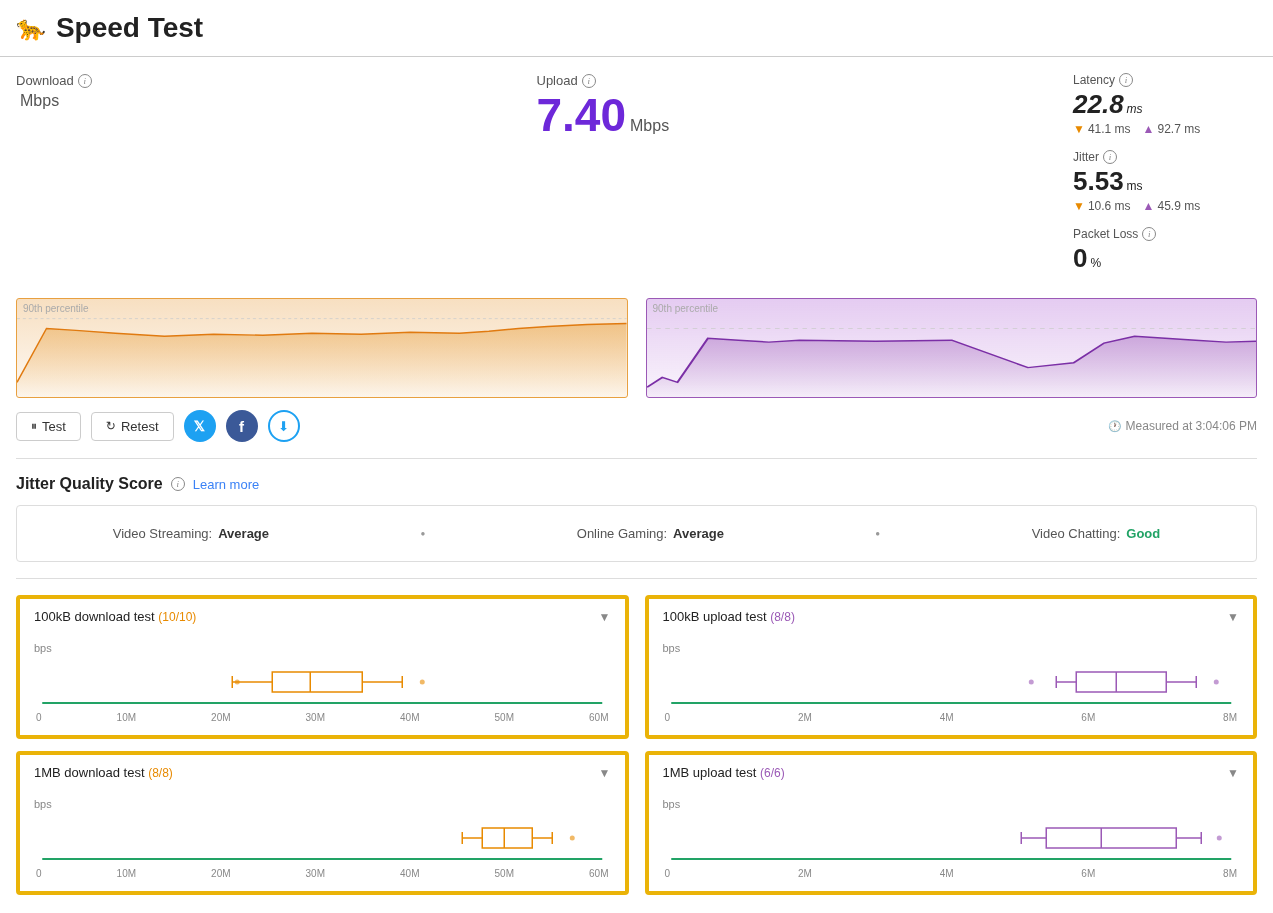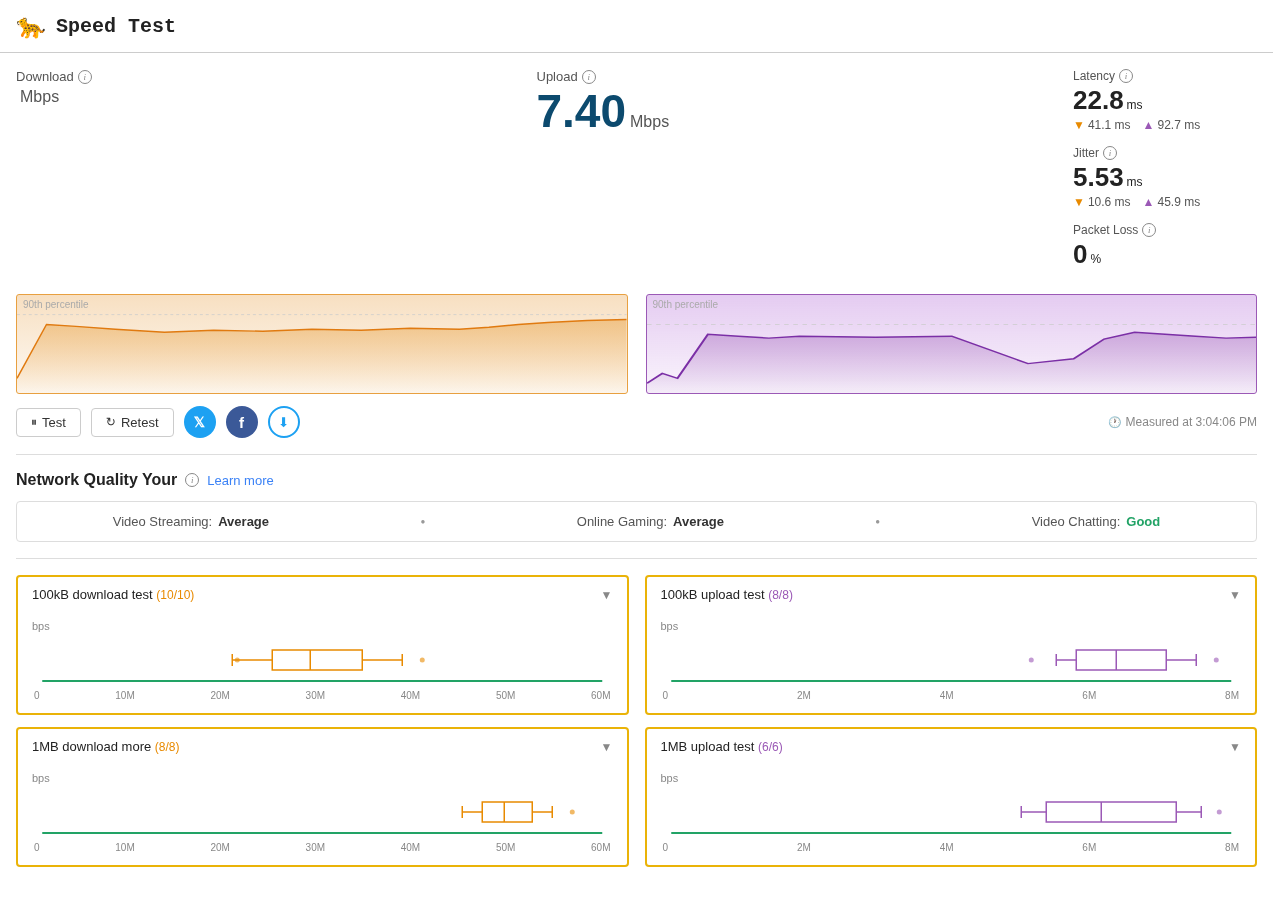--- a/index.html
+++ b/index.html
@@ -1,21 +1,21 @@
 <!DOCTYPE html>
 <html><head>
   <meta charset="utf-8">
   <style>
     * { box-sizing: border-box; margin: 0; padding: 0; }
     body { font-family: Arial, sans-serif; background: #fff; color: #222; font-size: 14px; }
     
     
     .header { display: flex; align-items: center; padding: 12px 16px; border-bottom: 1px solid #ccc; }
     .header-icon { font-size: 24px; margin-right: 10px; }
-    .header-title { font-size: 20px; font-weight: bold; font-family: Liberation Mono, monospace; }
+    .header-title { font-size: 28px; font-weight: bold; }
     
     
     .main { padding: 16px; }
     
     
     .section-title { font-size: 16px; font-weight: bold; margin-bottom: 14px; }
     
     .speed-row { display: flex; align-items: flex-start; gap: 8px; margin-bottom: 10px; }
     
     
@@ -53,31 +53,31 @@
     .download-btn { background: #fff; color: #1da1f2; border: 2px solid #1da1f2; border-radius: 50%; width: 32px; height: 32px; display: flex; align-items: center; justify-content: center; cursor: pointer; }
     
     .measured-text { margin-left: auto; font-size: 12px; color: #888; display: flex; align-items: center; gap: 4px; }
     
     
     .divider { border: none; border-top: 1px solid #ddd; margin: 16px 0; }
     
     
     .quality-header { display: flex; align-items: center; gap: 8px; margin-bottom: 12px; }
     .learn-more { color: #3b82f6; text-decoration: none; font-size: 13px; }
-    .quality-bar { border: 1px solid #ddd; border-radius: 4px; padding: 12px 20px; display: flex; align-items: center; justify-content: space-around; margin-bottom: 16px; }
+    .quality-bar { border: 1px solid #ddd; border-radius: 4px; padding: 20px 20px; display: flex; align-items: center; justify-content: space-around; margin-bottom: 16px; }
     .quality-item { display: flex; align-items: center; gap: 6px; font-size: 13px; color: #555; }
     .quality-value { font-weight: bold; color: #333; }
     .quality-good { color: #22a366; font-weight: bold; }
     .quality-dot { color: #999; font-size: 8px; }
     
     
     .measurements-section { margin-top: 8px; }
     .measurements-grid { display: grid; grid-template-columns: 1fr 1fr; gap: 16px; }
     .measurement-panel { }
-    .measurement-card { border: 2px solid #eab308; border-radius: 4px; margin-bottom: 12px; overflow: hidden; }
+    .measurement-card { border: 4px solid #eab308; border-radius: 4px; margin-bottom: 12px; overflow: hidden; }
     .measurement-card-header { padding: 10px 14px; display: flex; align-items: center; justify-content: space-between; cursor: pointer; }
     .measurement-card-title { font-size: 13px; }
     .measurement-card-title .test-count { color: #e88a00; font-size: 12px; }
     .measurement-card-title .test-count-purple { color: #9b59b6; font-size: 12px; }
     .chevron-icon { color: #888; font-size: 12px; }
     .measurement-card-body { padding: 8px 14px 12px; }
     .bps-label { font-size: 11px; color: #888; margin-bottom: 6px; }
     .box-chart-area { position: relative; height: 50px; }
     .axis-labels { display: flex; justify-content: space-between; font-size: 10px; color: #888; margin-top: 2px; padding: 0 2px; }
     
@@ -107,32 +107,32 @@
           <span class="speed-unit">Mbps</span>
         </div>
       </div>
 
       <div class="speed-panel">
         <div class="speed-label">
           <span>Upload</span>
           <span class="info-icon">i</span>
         </div>
         <div style="display:flex;align-items:baseline;">
-          <span class="speed-value-large" style="font-size:46px;color:#0c4a6e;">7.40</span>
+          <span class="speed-value-large" style="font-size:46px;color:#6d28d9;">7.40</span>
           <span class="speed-unit">Mbps</span>
         </div>
       </div>
 
       <div class="latency-panel">
         <div class="latency-block">
           <div class="latency-label">
             <span>Latency</span>
             <span class="info-icon">i</span>
           </div>
-          <div style="display:flex;align-items:baseline;">
+          <div style="display:flex;align-items:baseline;font-style:italic;">
             <span class="latency-value">22.8</span>
             <span class="latency-unit" style="margin-left:3px;">ms</span>
           </div>
           <div class="latency-sub">
             <span>
                 <span class="arrow-down">▼</span> 
                 <span>41.1 ms</span>
               </span>
             <span>
                 <span class="arrow-up">▲</span> 
@@ -231,21 +231,21 @@
         <span class="clock-icon">🕐</span>
         <span>Measured at 3:04:06 PM</span>
       </div>
     </div>
   </div>
 
   <hr class="divider">
 
   <div>
     <div class="quality-header">
-      <span class="section-title" style="margin-bottom:0;">Network Quality Your</span>
+      <span class="section-title" style="margin-bottom:0;">Jitter Quality Score</span>
       <span class="info-icon">i</span>
       <a class="learn-more" href="#">Learn more</a>
     </div>
     <div class="quality-bar">
       <div class="quality-item">
         <span>Video Streaming:</span>
         <span class="quality-value">Average</span>
       </div>
       <span class="quality-dot">●</span>
       <div class="quality-item">
@@ -306,21 +306,21 @@
               <span>40M</span>
               <span>50M</span>
               <span>60M</span>
             </div>
           </div>
         </div>
 
         <div class="measurement-card">
           <div class="measurement-card-header">
             <div class="measurement-card-title">
-              <span>1MB download more </span>
+              <span>1MB download test </span>
               <span class="test-count">(8/8)</span>
             </div>
             <span class="chevron-icon">▼</span>
           </div>
           <div class="measurement-card-body">
             <div class="bps-label">bps</div>
             <div class="box-chart-area">
               <svg viewBox="0 0 560 45" style="width:100%;height:45px;">
                 <line x1="0" y1="43" x2="560" y2="43" stroke="#22a366" stroke-width="2"></line>
 

